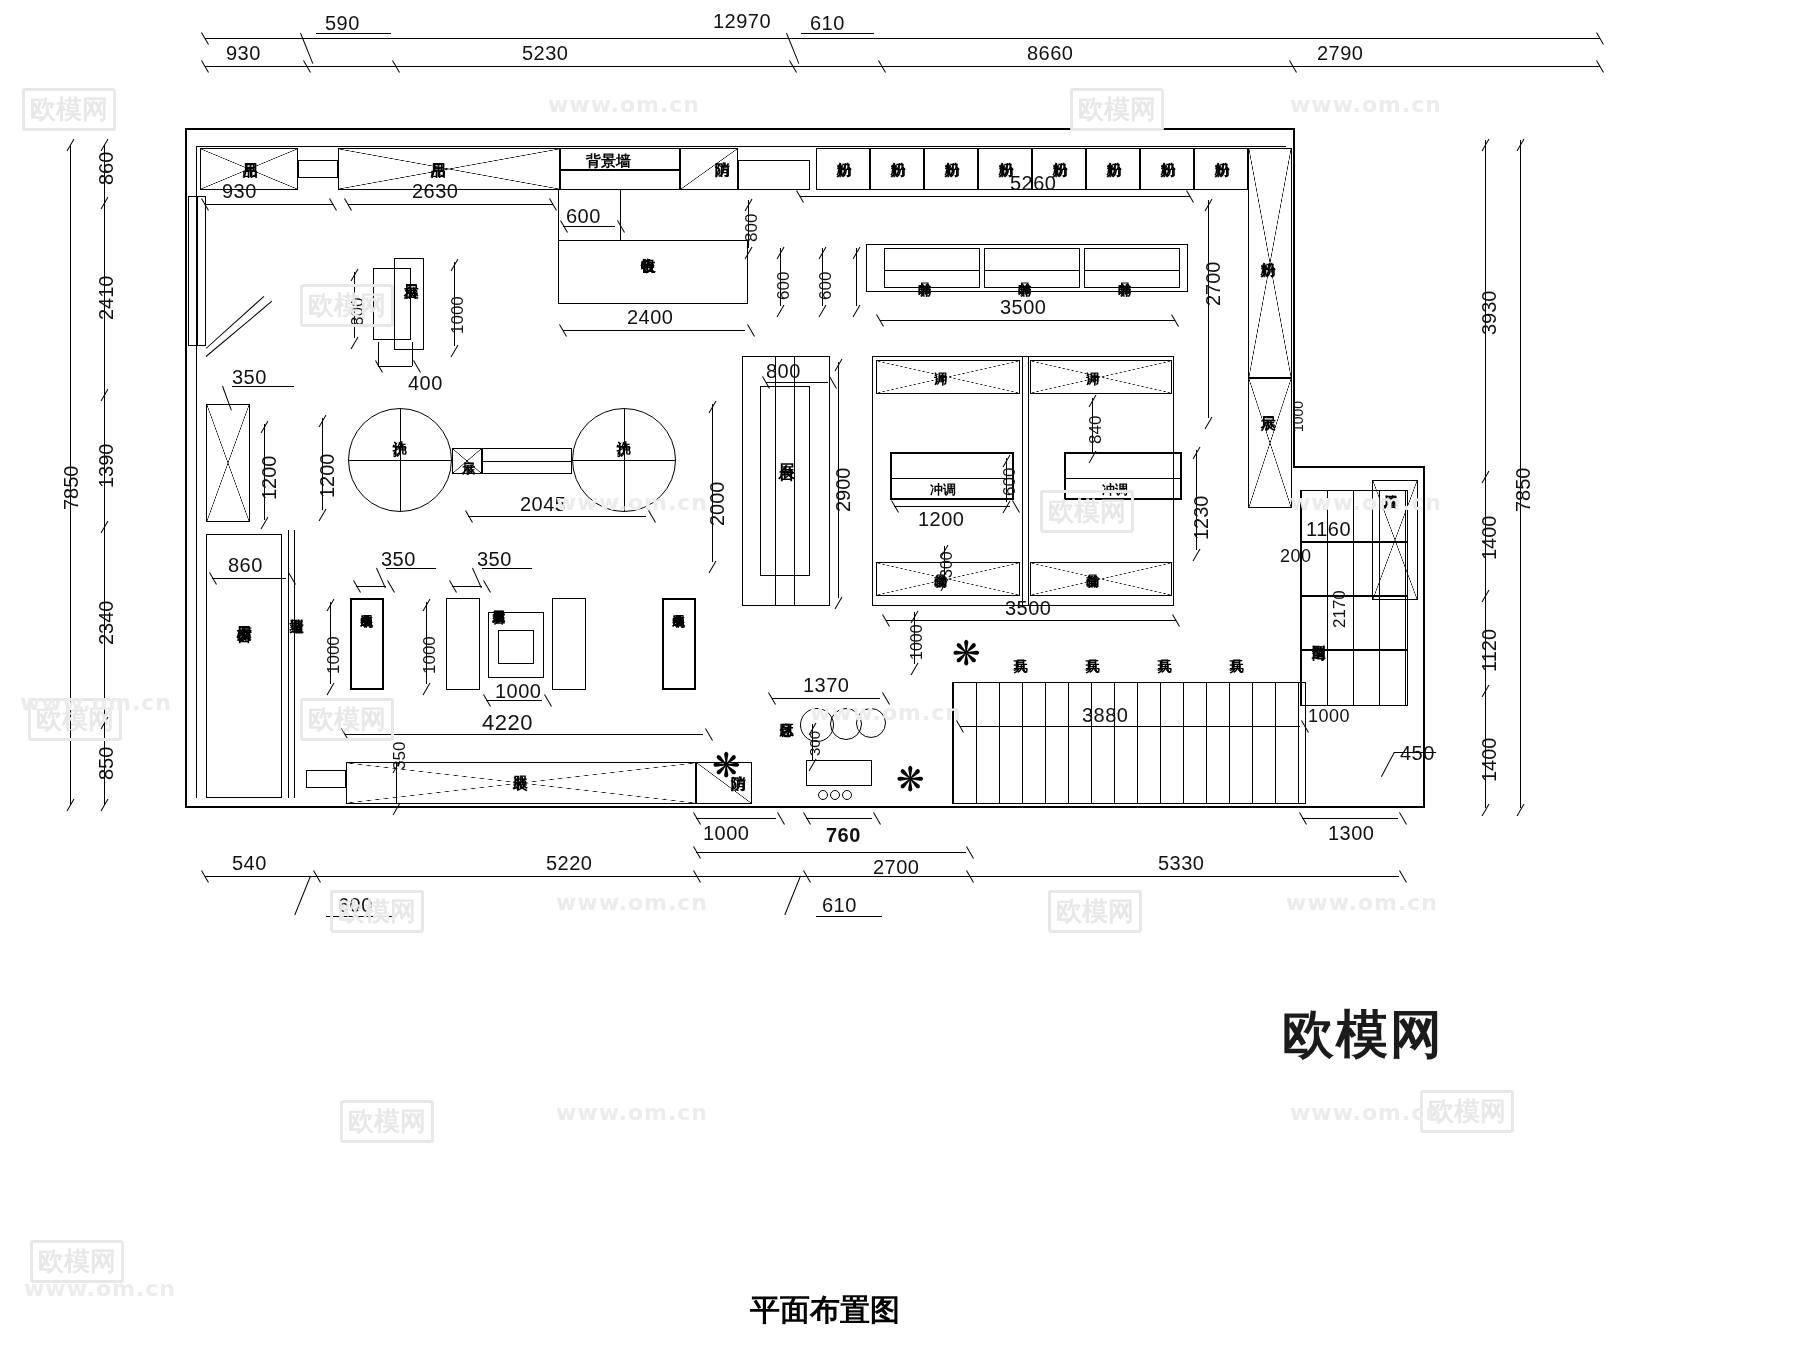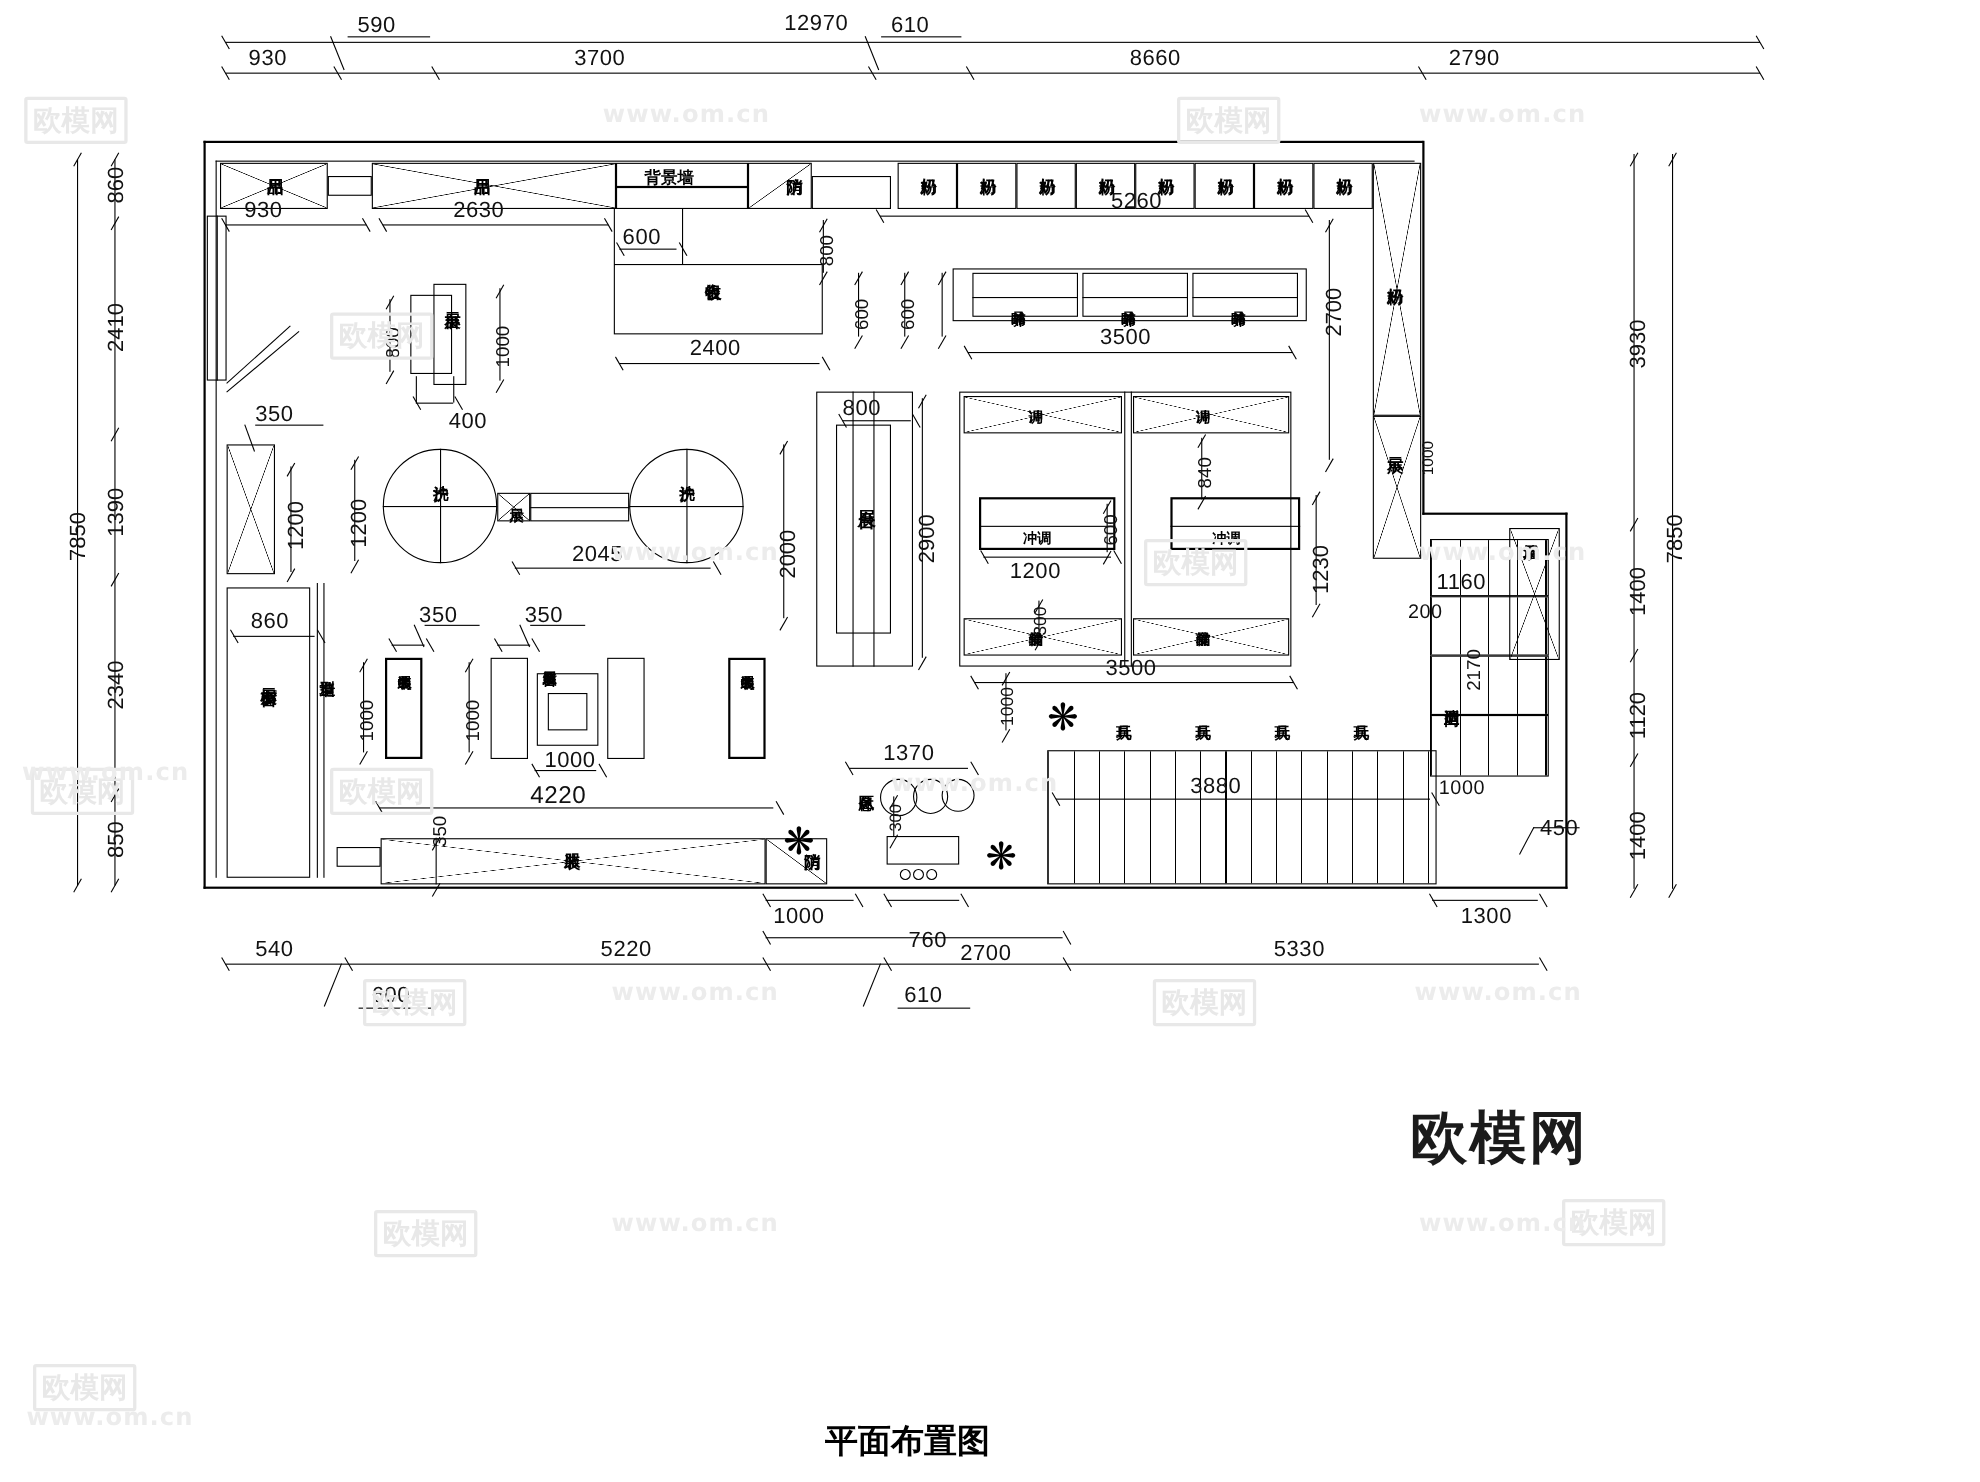--- a/index.html
+++ b/index.html
@@ -85,21 +85,21 @@
 
   <div class="ln hln" style="left:205px;top:66px;width:1395px;"></div>
   <div class="tick" style="left:198px;top:66px;"></div>
   <div class="tick" style="left:300px;top:66px;"></div>
   <div class="tick" style="left:389px;top:66px;"></div>
   <div class="tick" style="left:786px;top:66px;"></div>
   <div class="tick" style="left:875px;top:66px;"></div>
   <div class="tick" style="left:1286px;top:66px;"></div>
   <div class="tick" style="left:1593px;top:66px;"></div>
   <div class="dim" style="left:226px;top:42px;">930</div>
-  <div class="dim" style="left:522px;top:42px;">3700</div>
+  <div class="dim" style="left:522px;top:42px;">5230</div>
   <div class="dim" style="left:1027px;top:42px;">8660</div>
   <div class="dim" style="left:1317px;top:42px;">2790</div>
 </div>
 
 <div>
 
   <div class="ln vln" style="left:70px;top:145px;width:1px;height:660px;"></div>
   <div class="tickv" style="left:70px;top:138px;"></div>
   <div class="tickv" style="left:70px;top:798px;"></div>
   <div class="dimv" style="left:60px;top:510px;">7850</div>
@@ -559,21 +559,21 @@
 <div>
 
   <div class="ln hln" style="left:696px;top:818px;width:80px;"></div>
   <div class="tick" style="left:690px;top:818px;"></div>
   <div class="tick" style="left:774px;top:818px;"></div>
   <div class="dim" style="left:703px;top:822px;">1000</div>
 
   <div class="ln hln" style="left:806px;top:818px;width:66px;"></div>
   <div class="tick" style="left:800px;top:818px;"></div>
   <div class="tick" style="left:870px;top:818px;"></div>
-  <div class="dim" style="left:826px;top:844px;">760</div>
+  <div class="dim" style="left:826px;top:824px;font-weight:bold;">760</div>
 
   <div class="ln hln" style="left:1302px;top:818px;width:96px;"></div>
   <div class="tick" style="left:1296px;top:818px;"></div>
   <div class="tick" style="left:1396px;top:818px;"></div>
   <div class="dim" style="left:1328px;top:822px;">1300</div>
 
   <div class="ln hln" style="left:696px;top:852px;width:270px;"></div>
   <div class="tick" style="left:690px;top:852px;"></div>
   <div class="tick" style="left:963px;top:852px;"></div>
   <div class="dim" style="left:873px;top:856px;">2700</div>

